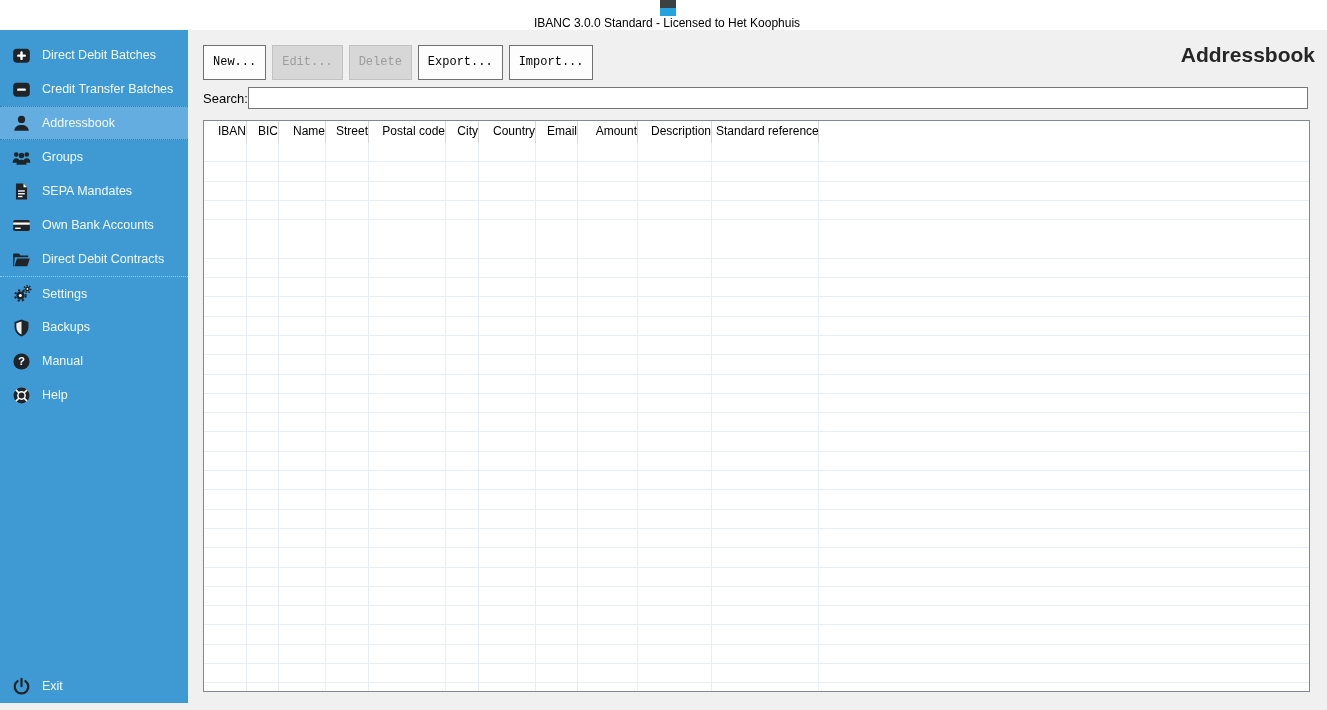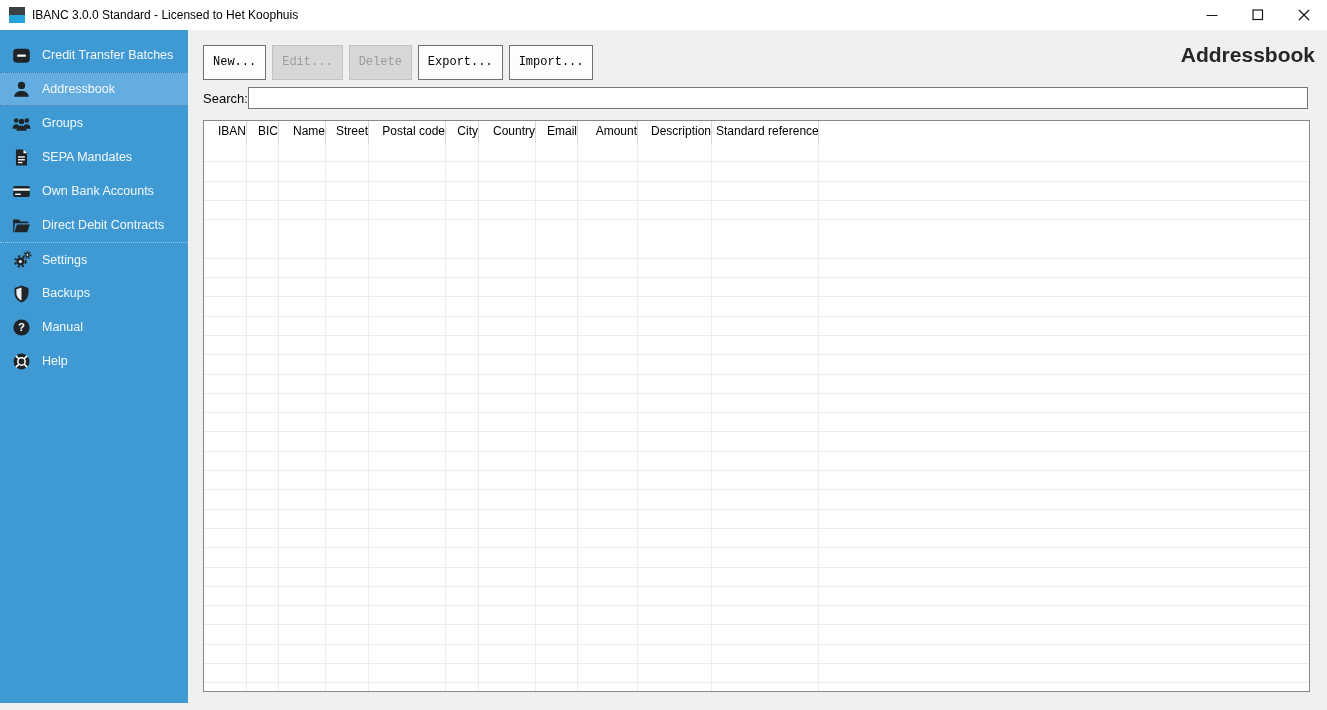--- a/index.html
+++ b/index.html
@@ -7,21 +7,21 @@
   body { font-family:"Liberation Sans", sans-serif; }
 
   .app {
     position:relative; width:1327px; height:710px;
     background:#f0f0f0; overflow:hidden;
   }
 
   
   .titlebar {
     position:absolute; top:0; left:0; width:100%; height:30px;
-    background:#ffffff; display:flex; align-items:center;
+    background:#ffffff; display:flex; align-items:center;flex-direction:column;
   }
   .app-icon { width:16px; height:16px; margin-left:9px; display:inline-block; }
   .titlebar-text { font-size:12px; color:#000; margin-left:7px; flex:1; }
   .win-controls { display:flex; height:30px; }
   .win-btn { width:46px; height:30px; display:flex; align-items:center; justify-content:center; background:transparent; border:none; cursor:default; }
 
   
   .sidebar {
     position:absolute; left:0; top:30px; width:188px; height:673px;
     background:#3f9ad4;
@@ -110,20 +110,32 @@
             <line x1="1" y1="1" x2="11" y2="11" stroke="#1a1a1a" stroke-width="1.2"></line>
             <line x1="11" y1="1" x2="1" y2="11" stroke="#1a1a1a" stroke-width="1.2"></line>
           </svg>
       </button>
     </div>
   </div>
 
   <div class="sidebar">
     <div class="nav">
 
+      <div class="nav-item">
+        <span class="ic">
+          <svg viewBox="0 0 24 24" width="19" height="19">
+              <rect x="1.5" y="3.5" width="21" height="17.5" rx="4.5" fill="#1f2428"></rect>
+              <g stroke="#fff" stroke-width="3" stroke-linecap="round">
+                <path d="M12 8.2v8.1"></path>
+                <path d="M7.9 12.2h8.2"></path>
+              </g>
+            </svg>
+        </span>
+        <span>Direct Debit Batches</span>
+      </div>
 
       <div class="nav-item">
         <span class="ic">
           <svg viewBox="0 0 24 24" width="19" height="19">
               <rect x="1.5" y="3.5" width="21" height="17.5" rx="4.5" fill="#1f2428"></rect>
               <path d="M7.9 12.2h8.2" stroke="#fff" stroke-width="3" stroke-linecap="round"></path>
             </svg>
         </span>
         <span>Credit Transfer Batches</span>
       </div>
@@ -231,20 +243,31 @@
                 <line x1="19.1" y1="4.9" x2="15.3" y2="8.7"></line>
                 <line x1="4.9" y1="19.1" x2="8.7" y2="15.3"></line>
                 <line x1="19.1" y1="19.1" x2="15.3" y2="15.3"></line>
               </g>
             </svg>
         </span>
         <span>Help</span>
       </div>
     </div>
 
+    <div class="nav-exit">
+      <div class="nav-item">
+        <span class="ic">
+          <svg viewBox="0 0 24 24" width="19" height="19" fill="none" stroke="#1f2428" stroke-width="2.8" stroke-linecap="round">
+              <path d="M12 2.4v9.2"></path>
+              <path d="M7.1 5.1a8.6 8.6 0 1 0 9.8 0"></path>
+            </svg>
+        </span>
+        <span>Exit</span>
+      </div>
+    </div>
   </div>
 
   <div class="main">
 
     <div class="toolbar">
       <button class="btn">New...</button>
       <button class="btn disabled" disabled="">Edit...</button>
       <button class="btn disabled" disabled="">Delete</button>
       <button class="btn">Export...</button>
       <button class="btn">Import...</button>

